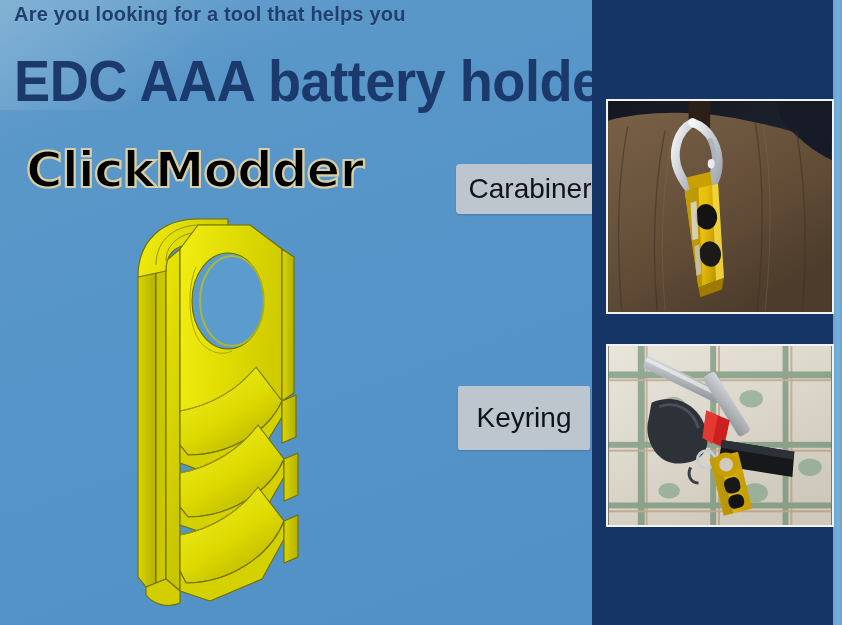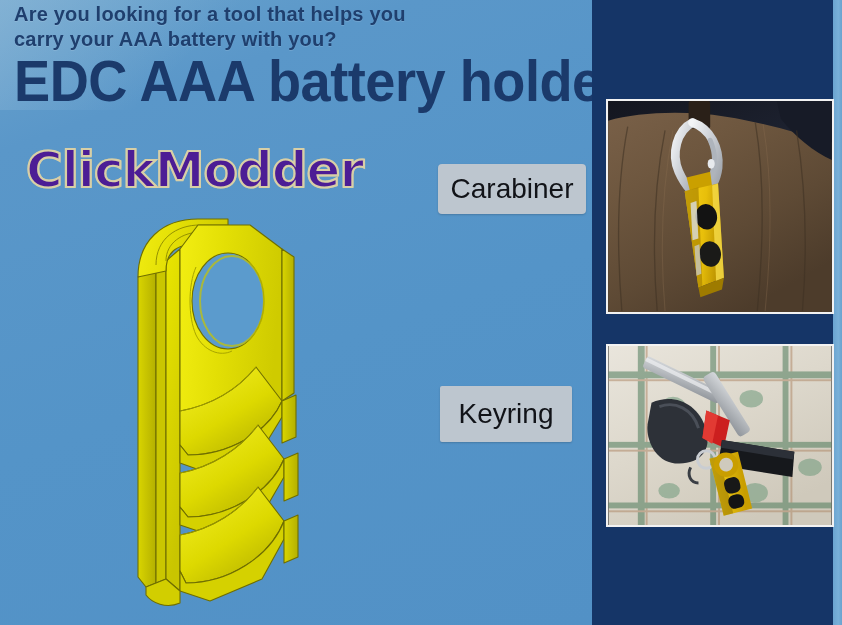--- a/index.html
+++ b/index.html
@@ -75,21 +75,21 @@
   
   .brand {
     position: absolute;
     left: 26px;
     top: 141px;
     font-family: "DejaVu Sans", sans-serif;
     font-weight: bold;
     font-size: 50px;
     line-height: 58px;
     letter-spacing: -1px;
-    color: #4c1d95;
+    color: #000000;
     -webkit-text-stroke: 2.2px #d8cfa6;
     text-shadow:
       -1px 0 0 rgba(216,207,166,0.55),
        1px 0 0 rgba(216,207,166,0.55),
        0 -1px 0 rgba(216,207,166,0.55),
        0  1px 0 rgba(216,207,166,0.55);
     white-space: nowrap;
     user-select: none;
   }
 
@@ -99,33 +99,34 @@
     background: #bdc6cf;
     color: #111318;
     font-family: "Liberation Sans", sans-serif;
     font-size: 28px;
     line-height: 1;
     display: flex;
     align-items: center;
     justify-content: center;
     border-radius: 2px;
     box-shadow: 0 1px 2px rgba(0,0,0,0.18);
+    margin-left: 18px;
   }
   .callout-carabiner {
     left: 438px;
     top: 164px;
     width: 148px;
     height: 50px;
     border-radius: 4px;
   }
   .callout-keyring {
     left: 440px;
     top: 386px;
     width: 132px;
-    height: 56px;
+    height: 64px;
   }
 
   
   .model {
     position: absolute;
     left: 100px;
     top: 205px;
     width: 220px;
     height: 410px;
   }
@@ -164,21 +165,20 @@
 </style>
 </head>
 <body>
 
 <div id="slide">
 
   <div class="left-panel"></div>
 
   <div class="subhead">
     <div>Are you looking for a tool that helps you</div>
-    <div>carry your AAA battery with you?</div>
   </div>
 
   <div class="maintitle">EDC AAA battery holder</div>
 
   <div class="brand">ClickModder</div>
 
   <div class="model">
     <svg viewBox="0 0 220 410" xmlns="http://www.w3.org/2000/svg" aria-hidden="true">
       <defs>
         <linearGradient id="facegrad" x1="0" y1="0" x2="1" y2="0.15">

